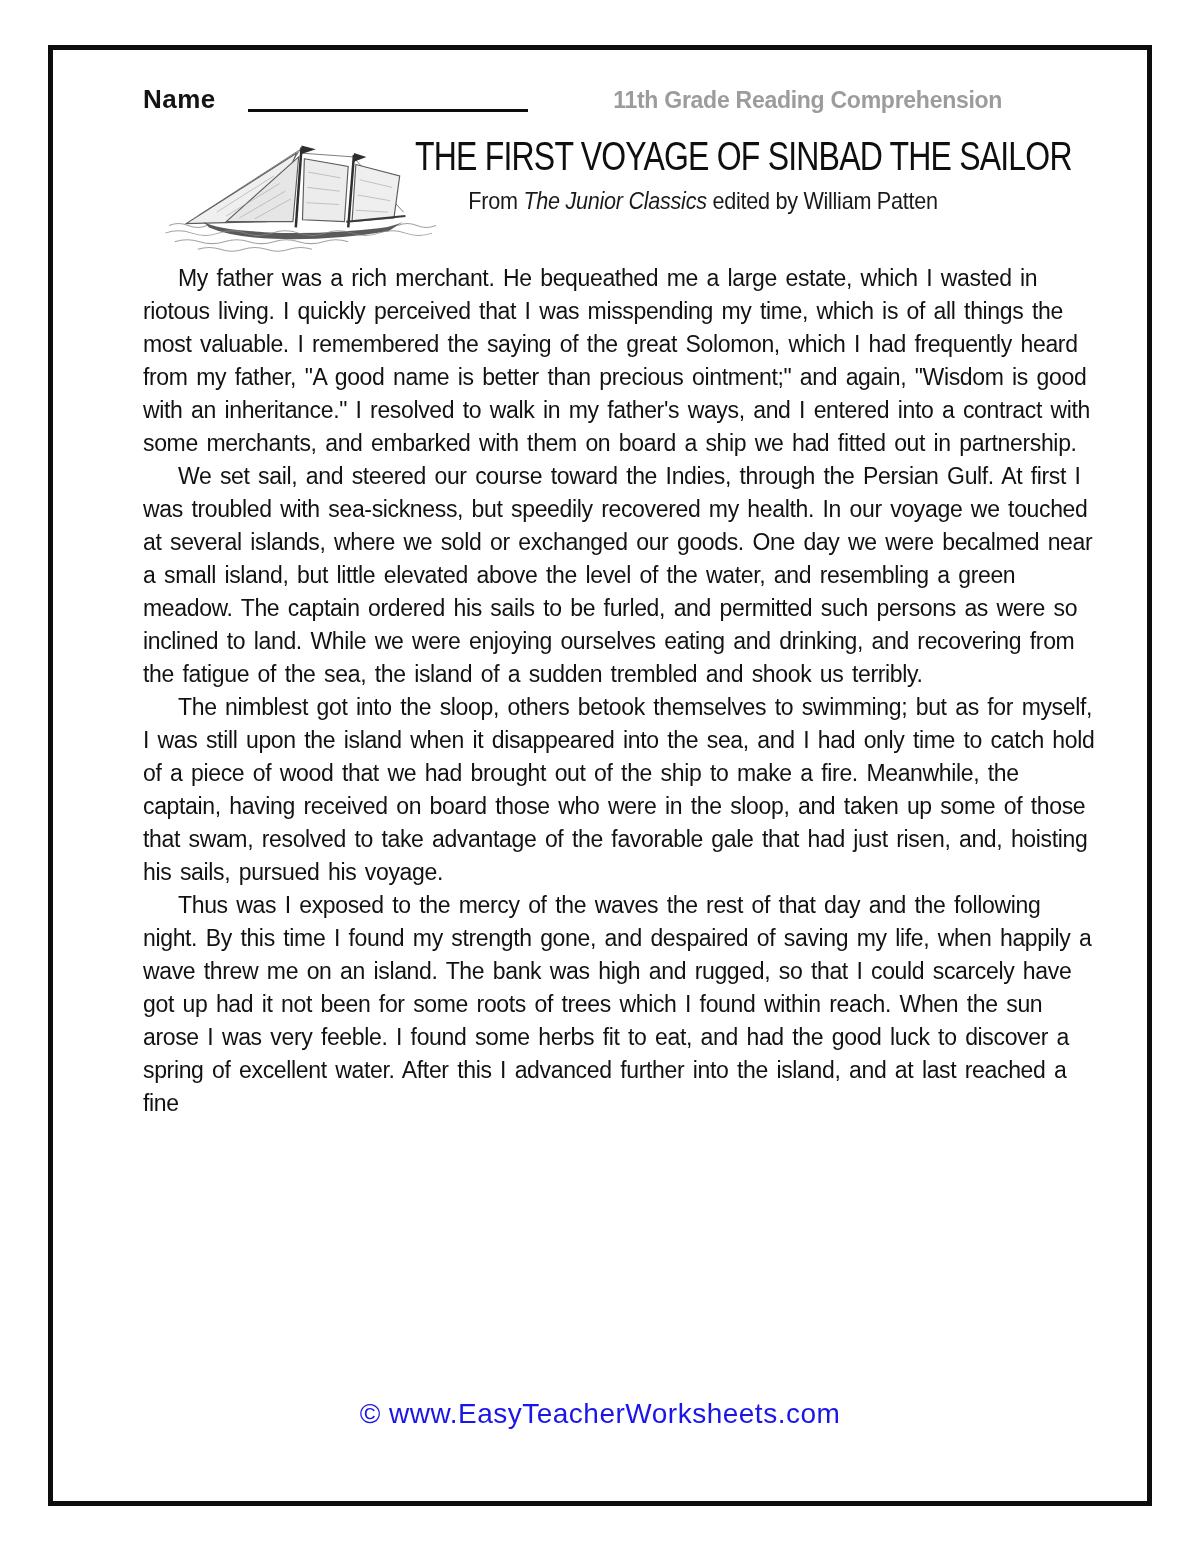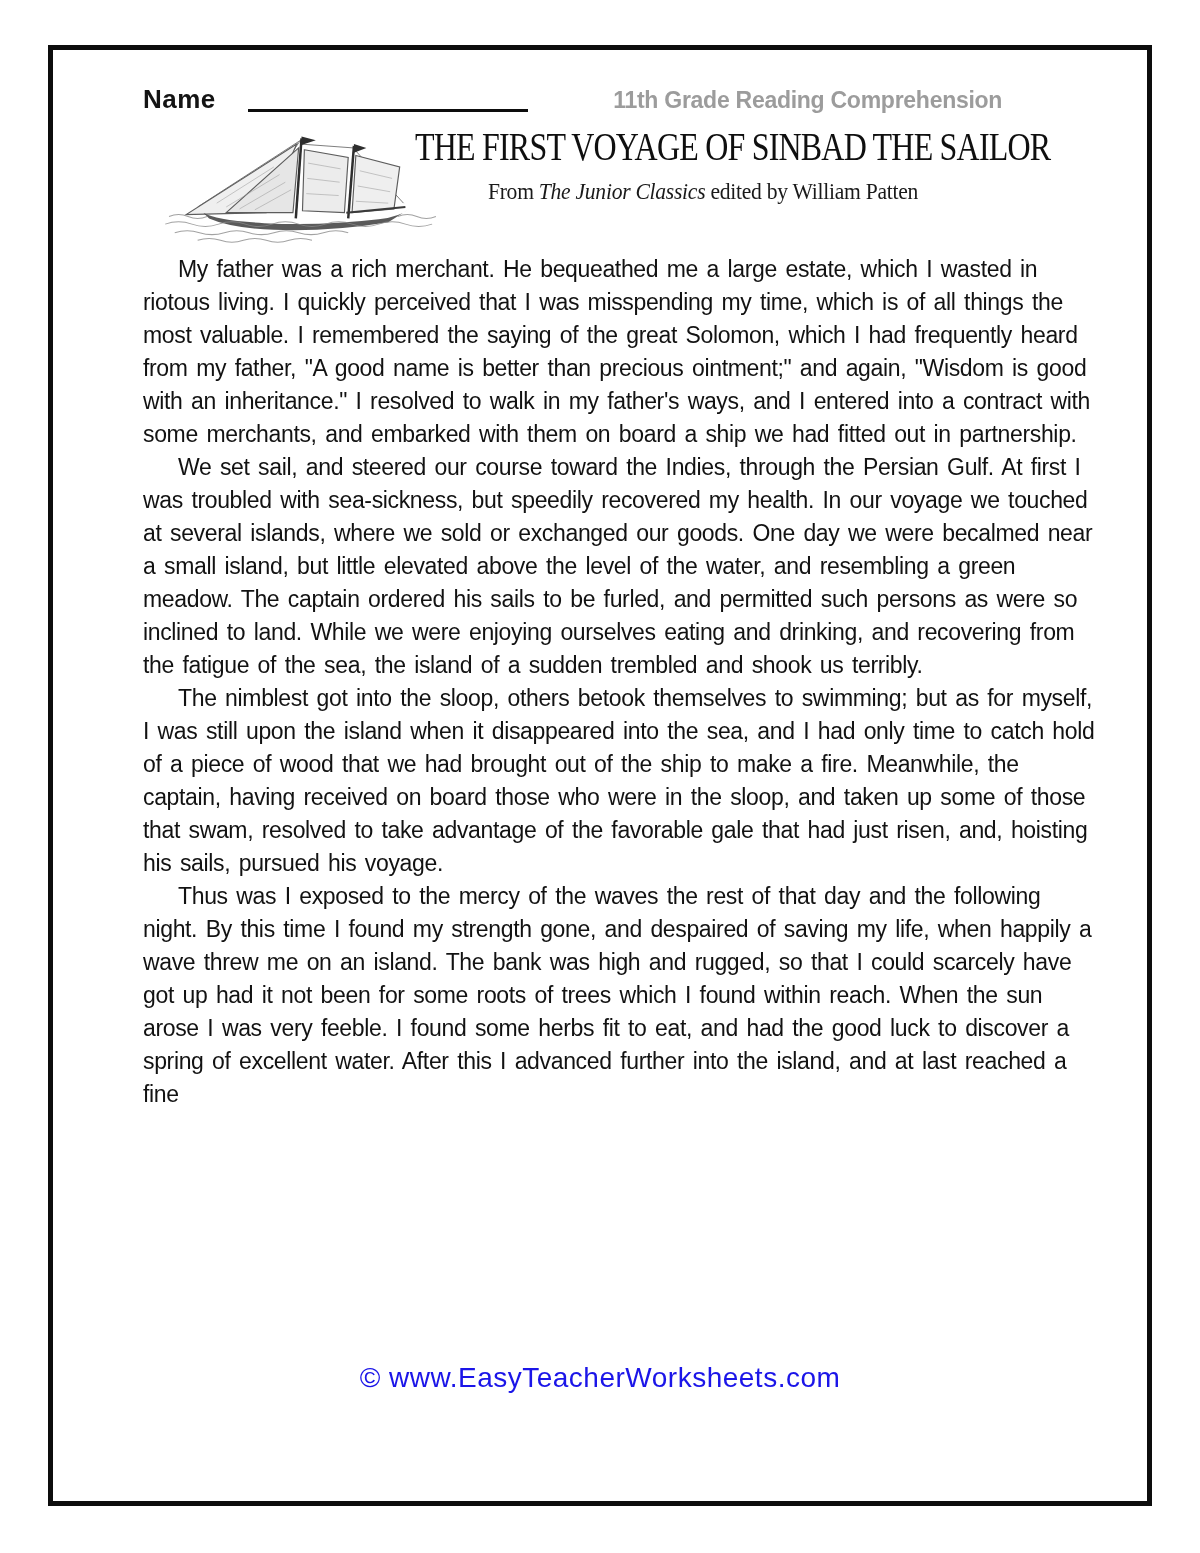--- a/index.html
+++ b/index.html
@@ -23,21 +23,21 @@
   .name-line {
     display:inline-block; width:280px; border-bottom:3px solid #0d0d0d;
     margin-left:32px; height:30px;
   }
   .header-right {
     margin-left:auto; font-weight:700; font-size:24px; color:#9c9c9c;
     letter-spacing:-0.3px; line-height:1; transform:scaleX(0.96); transform-origin:right;
     white-space:nowrap;
   }
   
-  .title-area { position:relative; margin-top:13px; height:122px;font-family:Liberation Serif, serif; }
+  .title-area { position:relative; margin-top:22px; height:122px; }
   .ship {
     position:absolute; left:100px; top:0; width:318px; height:122px;
   }
   .title-block {
     position:absolute; left:290px; top:0; width:720px; text-align:center;
   }
   .main-title {
     font-size:40px; font-weight:400; color:#0f0f0f; white-space:nowrap;
     transform:scaleX(0.80); transform-origin:center; letter-spacing:-1px;
     line-height:1.1;
@@ -49,21 +49,21 @@
   .subtitle em { font-style:italic; }
   
   .body-text {
     margin-top:6px; padding-left:90px; padding-right:50px;
     font-size:23px; line-height:33px; color:#121212;
     letter-spacing:-0.35px; word-spacing:2.5px; text-align:left;
   }
   .body-text p { text-indent:35px; margin:0; }
   
   .footer {
-    position:absolute; left:0; right:0; top:1312px; text-align:center;
+    position:absolute; left:0; right:0; top:1348px; text-align:center;
     font-size:28px; color:#1b15e8; letter-spacing:0.5px; white-space:nowrap;
     cursor:pointer;
   }
 </style>
 </head>
 <body>
 
 <div class="canvas">
   <div class="frame">
 

